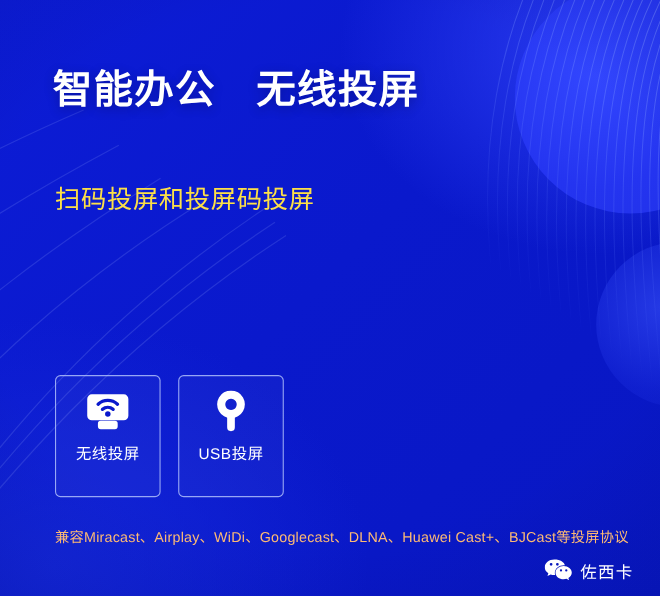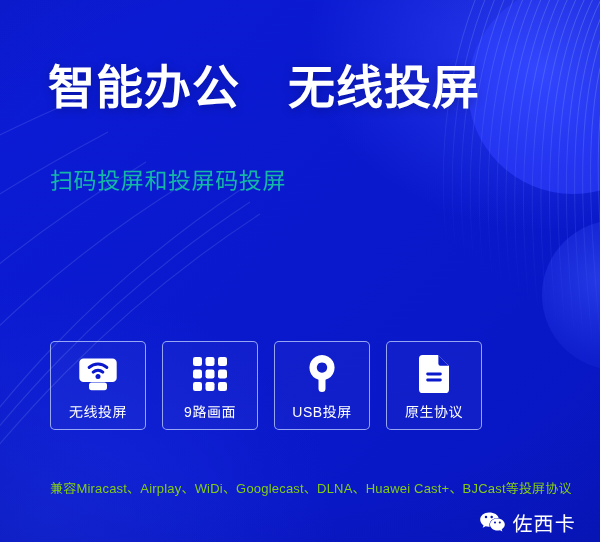--- a/index.html
+++ b/index.html
@@ -78,51 +78,51 @@
   
   .content {
     position: absolute;
     inset: 0;
     z-index: 5;
   }
   .headline {
     position: absolute;
     left: 48px;
     top: 63px;
-    font-size: 47px;
+    font-size: 36px;
     line-height: 1.06;
     font-weight: 700;
     color: #ffffff;
     letter-spacing: 1px;
     white-space: pre;
     text-shadow: 0 2px 10px rgba(0,0,40,0.28);
   }
   .sublines {
     position: absolute;
     left: 50px;
     top: 162px;
-    color: #14b8a6;
+    color: #fde047;
     font-size: 23px;
     line-height: 38px;
     font-weight: 400;
     letter-spacing: 0.6px;
   }
   .subline { white-space: pre; }
 
   
   .cards {
     position: absolute;
     left: 50px;
     top: 341px;
     display: flex;
     gap: 16px;
   }
   .card {
     width: 96px;
-    height: 89px;
+    height: 111px;
     box-sizing: border-box;
     border: 1px solid rgba(190,205,255,0.78);
     border-radius: 5px;
     background: rgba(255,255,255,0.03);
     display: flex;
     flex-direction: column;
     align-items: center;
     justify-content: flex-start;
     padding-top: 11px;
   }
@@ -139,37 +139,37 @@
     color: #ffffff;
     letter-spacing: 0.5px;
     white-space: nowrap;
   }
 
   .compat {
     position: absolute;
     left: 50px;
     top: 478px;
     font-size: 13px;
-    color: #84cc16;
+    color: #fdba74;
     letter-spacing: 0.2px;
     white-space: nowrap;
     font-weight: 500;
   }
 
   .footer-brand {
     position: absolute;
     right: 24px;
     top: 508px;
     display: flex;
     align-items: center;
     gap: 7px;
   }
   .wechat-icon { display: block; }
   .brand-name {
-    font-size: 20px;
+    font-size: 15px;
     color: #ffffff;
     letter-spacing: 1.2px;
     white-space: nowrap;
   }
 </style>
 </head>
 <body>
 
 <div id="banner">
 
@@ -262,62 +262,31 @@
               <path d="M11.2,11.4 a13,13 0 0 1 17.6,0"></path>
               <path d="M15.2,16.1 a7.4,7.4 0 0 1 9.6,0"></path>
             </g>
             <circle cx="20" cy="20.4" r="2.5" fill="#0a19cc"></circle>
             <path fill="#ffffff" d="M13.6,26.6 h12.8 a2.6,2.6 0 0 1 2.6,2.6 v2.4 a2.6,2.6 0 0 1 -2.6,2.6 h-12.8 a2.6,2.6 0 0 1 -2.6,-2.6 v-2.4 a2.6,2.6 0 0 1 2.6,-2.6 z"></path>
           </svg>
         </div>
         <div class="card-label">无线投屏</div>
       </div>
 
-      <div class="card">
-        <div class="card-icon">
-          <svg width="34" height="34" viewBox="0 0 34 34" aria-hidden="true">
-            <g fill="#ffffff">
-              <rect x="0" y="0" width="9" height="9" rx="2.2"></rect>
-              <rect x="12.5" y="0" width="9" height="9" rx="2.2"></rect>
-              <rect x="25" y="0" width="9" height="9" rx="2.2"></rect>
-              <rect x="0" y="12.5" width="9" height="9" rx="2.2"></rect>
-              <rect x="12.5" y="12.5" width="9" height="9" rx="2.2"></rect>
-              <rect x="25" y="12.5" width="9" height="9" rx="2.2"></rect>
-              <rect x="0" y="25" width="9" height="9" rx="2.2"></rect>
-              <rect x="12.5" y="25" width="9" height="9" rx="2.2"></rect>
-              <rect x="25" y="25" width="9" height="9" rx="2.2"></rect>
-            </g>
-          </svg>
-        </div>
-        <div class="card-label">9路画面</div>
-      </div>
 
       <div class="card">
         <div class="card-icon">
           <svg width="30" height="38" viewBox="0 0 30 38" aria-hidden="true">
             <path fill="#ffffff" fill-rule="evenodd" d="M15,0 a12.6,12.6 0 1 1 -0.001,0 z M15,7.4 a5.2,5.2 0 1 0 0.001,0 z"></path>
             <path fill="#ffffff" d="M11.5,20 h7 v13.5 a3.5,3.5 0 0 1 -3.5,3.5 a3.5,3.5 0 0 1 -3.5,-3.5 z"></path>
           </svg>
         </div>
         <div class="card-label">USB投屏</div>
       </div>
 
-      <div class="card">
-        <div class="card-icon">
-          <svg width="30" height="38" viewBox="0 0 30 38" aria-hidden="true">
-            <path fill="#ffffff" d="M3.6,0 h15.2 l11.2,11 v23.4 a3.6,3.6 0 0 1 -3.6,3.6 h-22.8 a3.6,3.6 0 0 1 -3.6,-3.6 v-30.8 a3.6,3.6 0 0 1 3.6,-3.6 z"></path>
-            <path fill="#0a19cc" d="M19.4,0.6 v8.2 a2,2 0 0 0 2,2 h8.2 z"></path>
-            <g fill="#0a19cc">
-              <rect x="7.2" y="17.6" width="15.6" height="2.9" rx="1.45"></rect>
-              <rect x="7.2" y="23.6" width="15.6" height="2.9" rx="1.45"></rect>
-            </g>
-          </svg>
-        </div>
-        <div class="card-label">原生协议</div>
-      </div>
 
     </div>
 
     <div class="compat">兼容Miracast、Airplay、WiDi、Googlecast、DLNA、Huawei Cast+、BJCast等投屏协议</div>
 
     <div class="footer-brand">
       <span class="wechat-icon-wrap">
         <svg class="wechat-icon" width="25" height="21" viewBox="0 0 25 21" aria-hidden="true">
           <path fill="#ffffff" d="M8.9,0.6 C4.1,0.6 0.2,3.8 0.2,7.7 c0,2.2 1.3,4.2 3.3,5.5 l-0.8,2.5 l2.9,-1.5 c1,0.3 2.1,0.5 3.3,0.5 c0.3,0 0.5,0 0.8,0 c-0.2,-0.6 -0.3,-1.2 -0.3,-1.9 c0,-3.8 3.7,-6.9 8.3,-6.9 c0.3,0 0.6,0 0.9,0 C17.8,3.1 14.7,0.6 8.9,0.6 z M6.0,6.3 a1.25,1.25 0 1 1 0,-2.5 a1.25,1.25 0 0 1 0,2.5 z M11.7,6.3 a1.25,1.25 0 1 1 0,-2.5 a1.25,1.25 0 0 1 0,2.5 z"></path>
           <path fill="#ffffff" d="M24.8,12.6 c0,-3.3 -3.3,-6.0 -7.4,-6.0 c-4.1,0 -7.4,2.7 -7.4,6.0 c0,3.3 3.3,6.0 7.4,6.0 c0.9,0 1.8,-0.1 2.6,-0.4 l2.4,1.3 l-0.7,-2.1 C23.5,16.2 24.8,14.5 24.8,12.6 z M15.0,11.6 a1.05,1.05 0 1 1 0,-2.1 a1.05,1.05 0 0 1 0,2.1 z M19.8,11.6 a1.05,1.05 0 1 1 0,-2.1 a1.05,1.05 0 0 1 0,2.1 z"></path>

